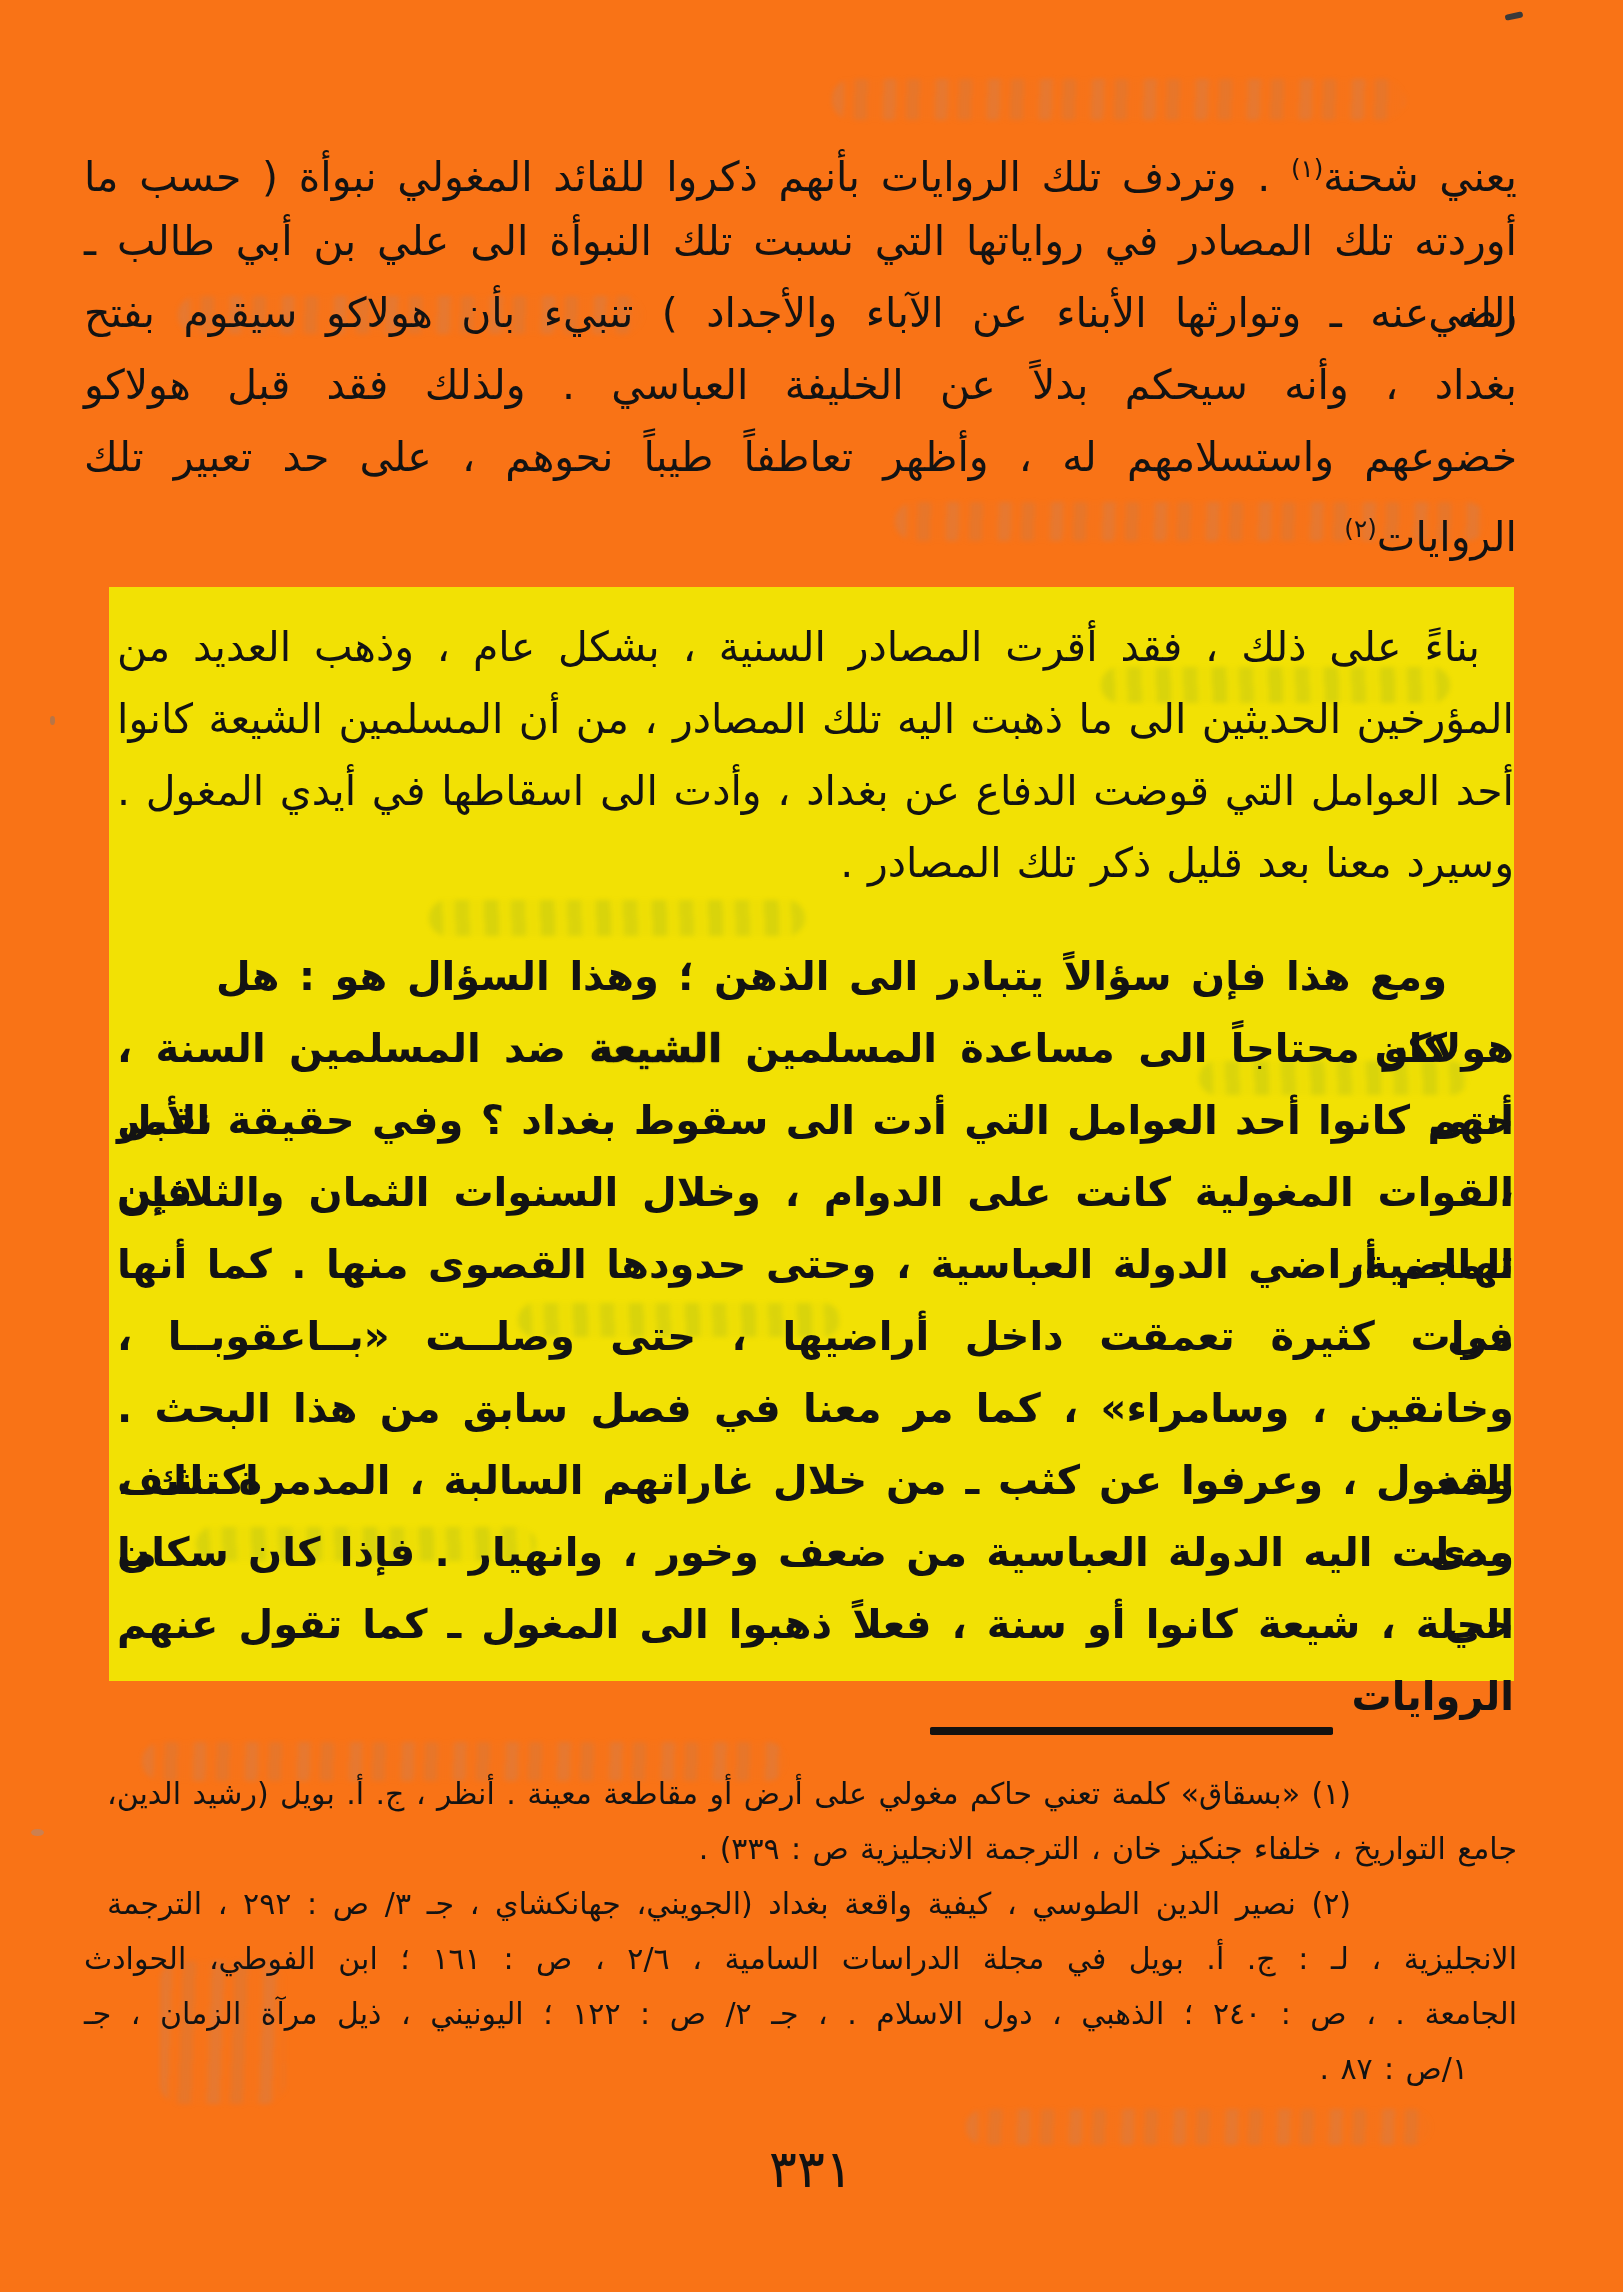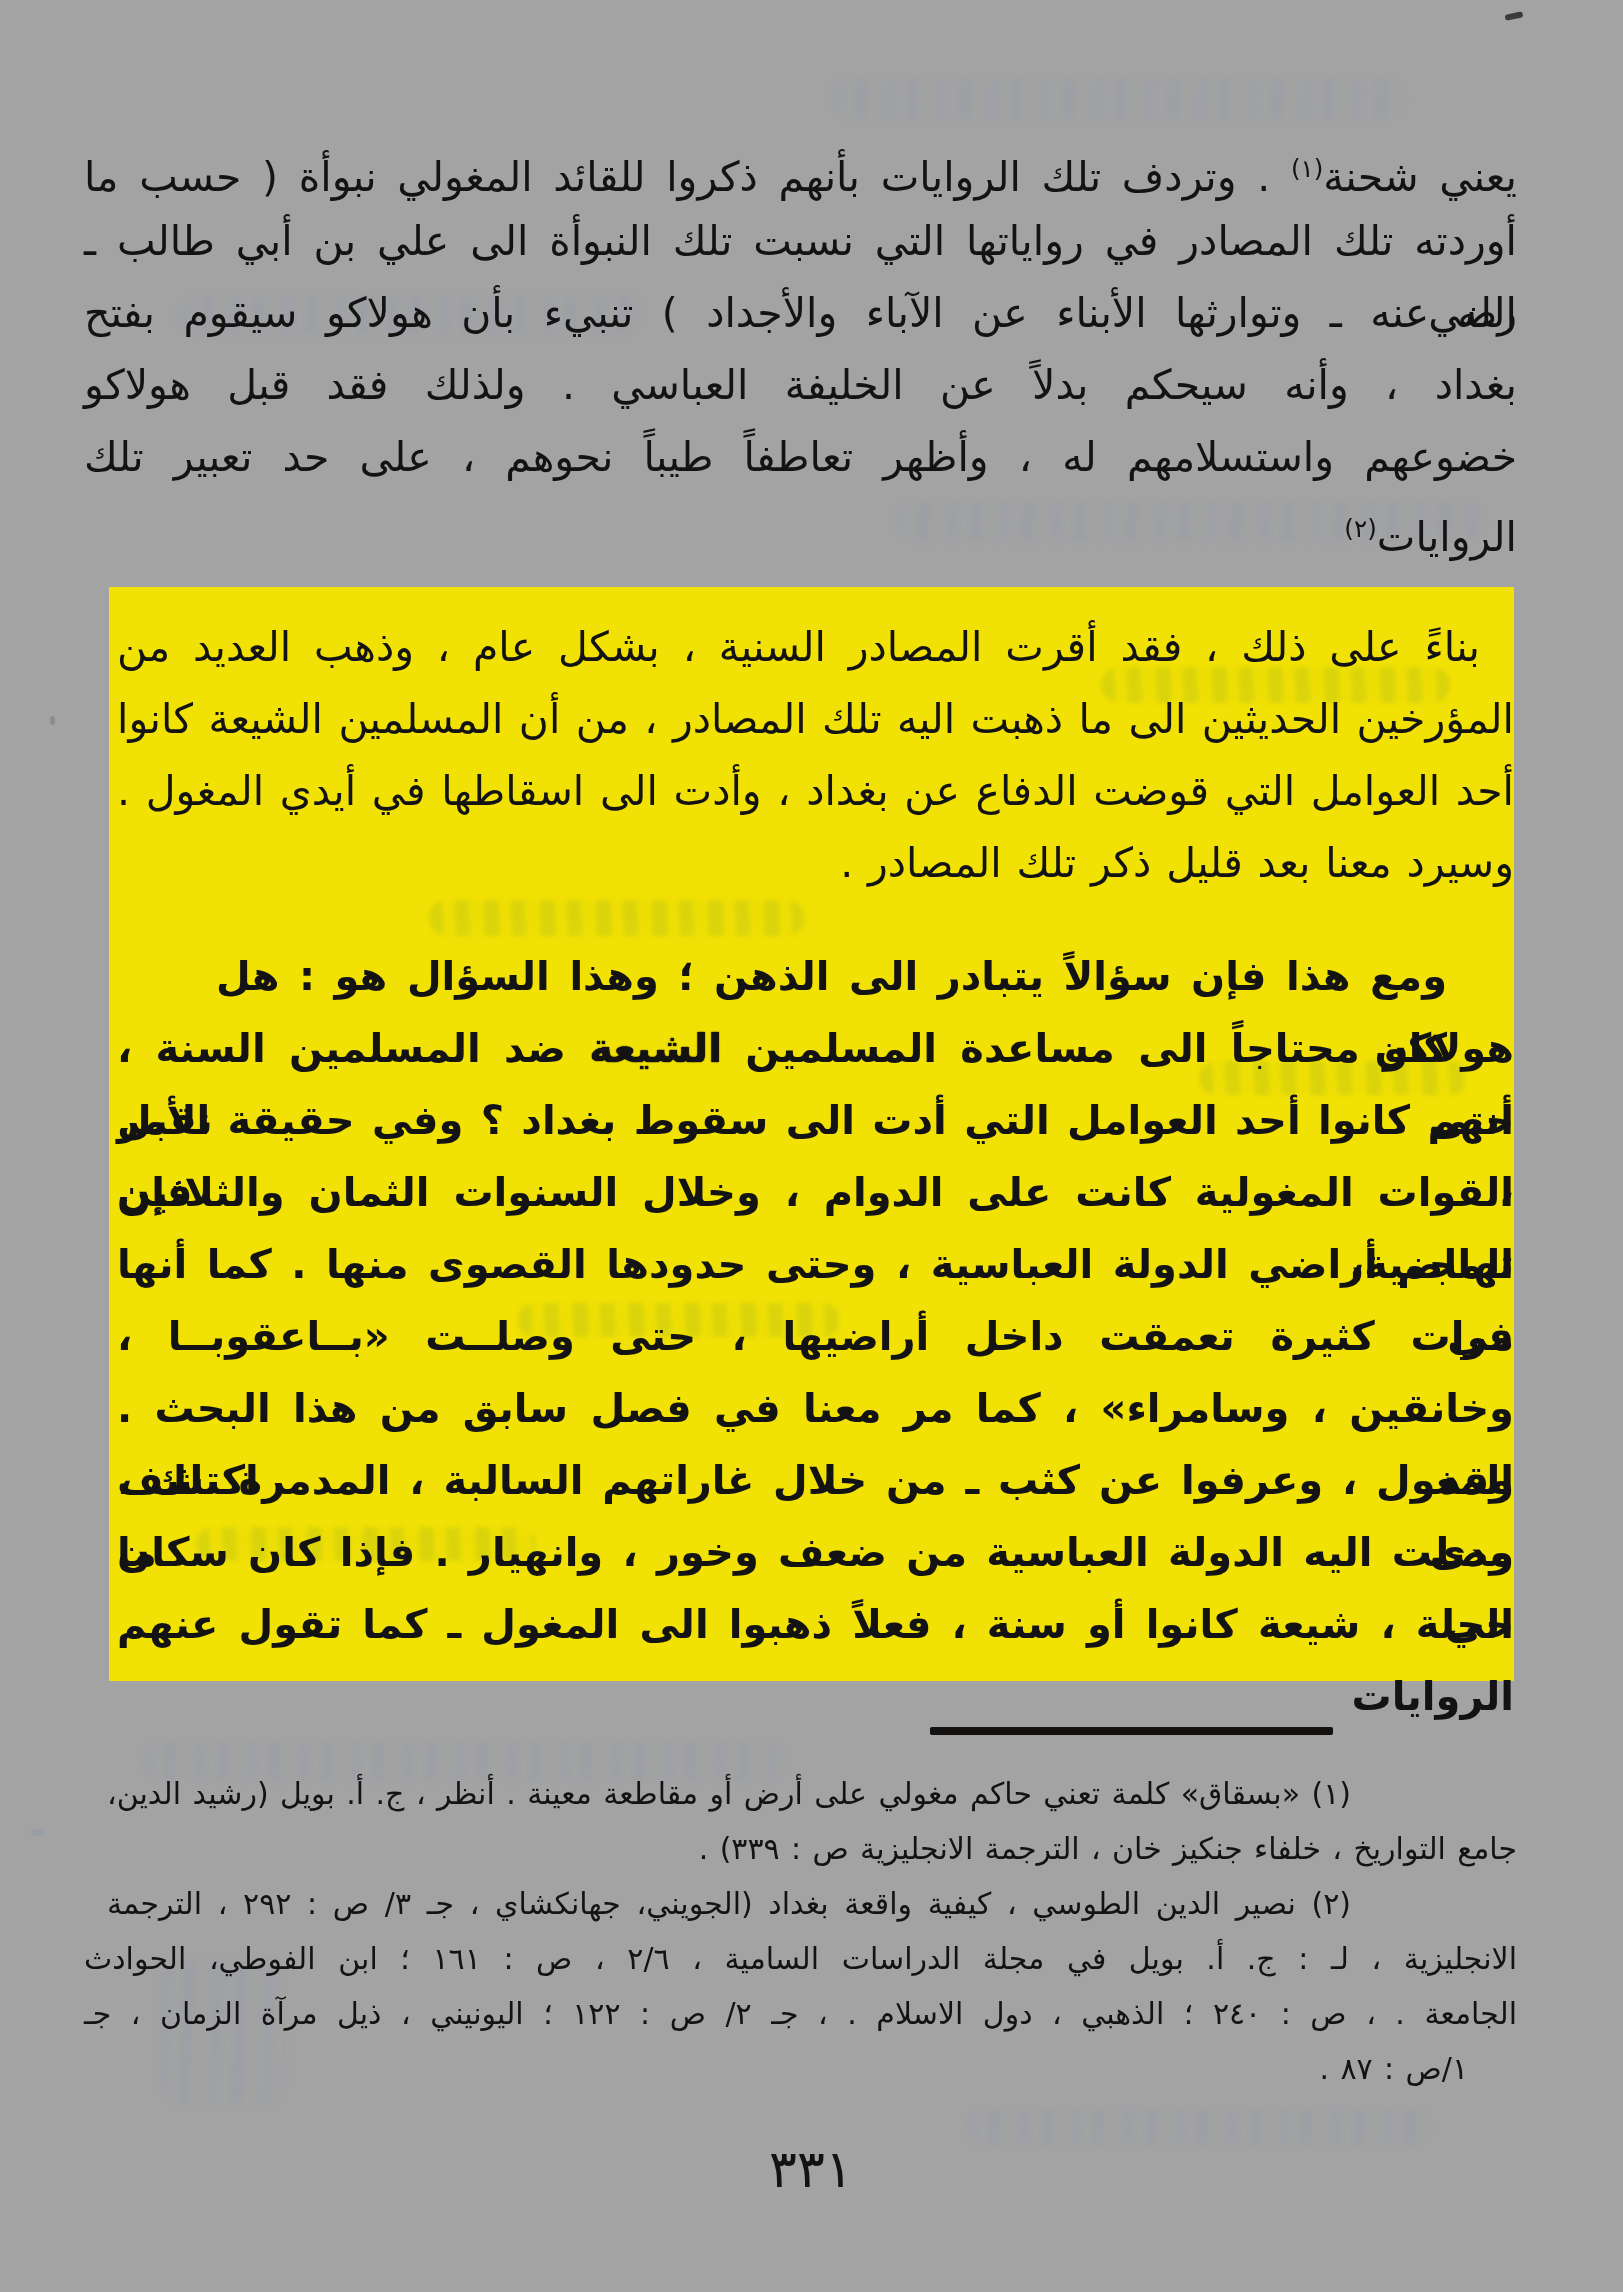--- a/index.html
+++ b/index.html
@@ -4,21 +4,21 @@
 <style>
   html, body {
     margin: 0; padding: 0;
     background: #e8e6e1;
     font-family: "DejaVu Sans", sans-serif;
   }
   .page {
     position: relative;
     width: 1624px;
     height: 2293px;
-    background: #a3a3a3;
+    background: #f97316;
     overflow: hidden;
     direction: rtl;
     color: #131313;
   }
   
   .highlight-block {
     position: absolute;
     left: 110px;
     top: 587px;
     width: 1405px;

